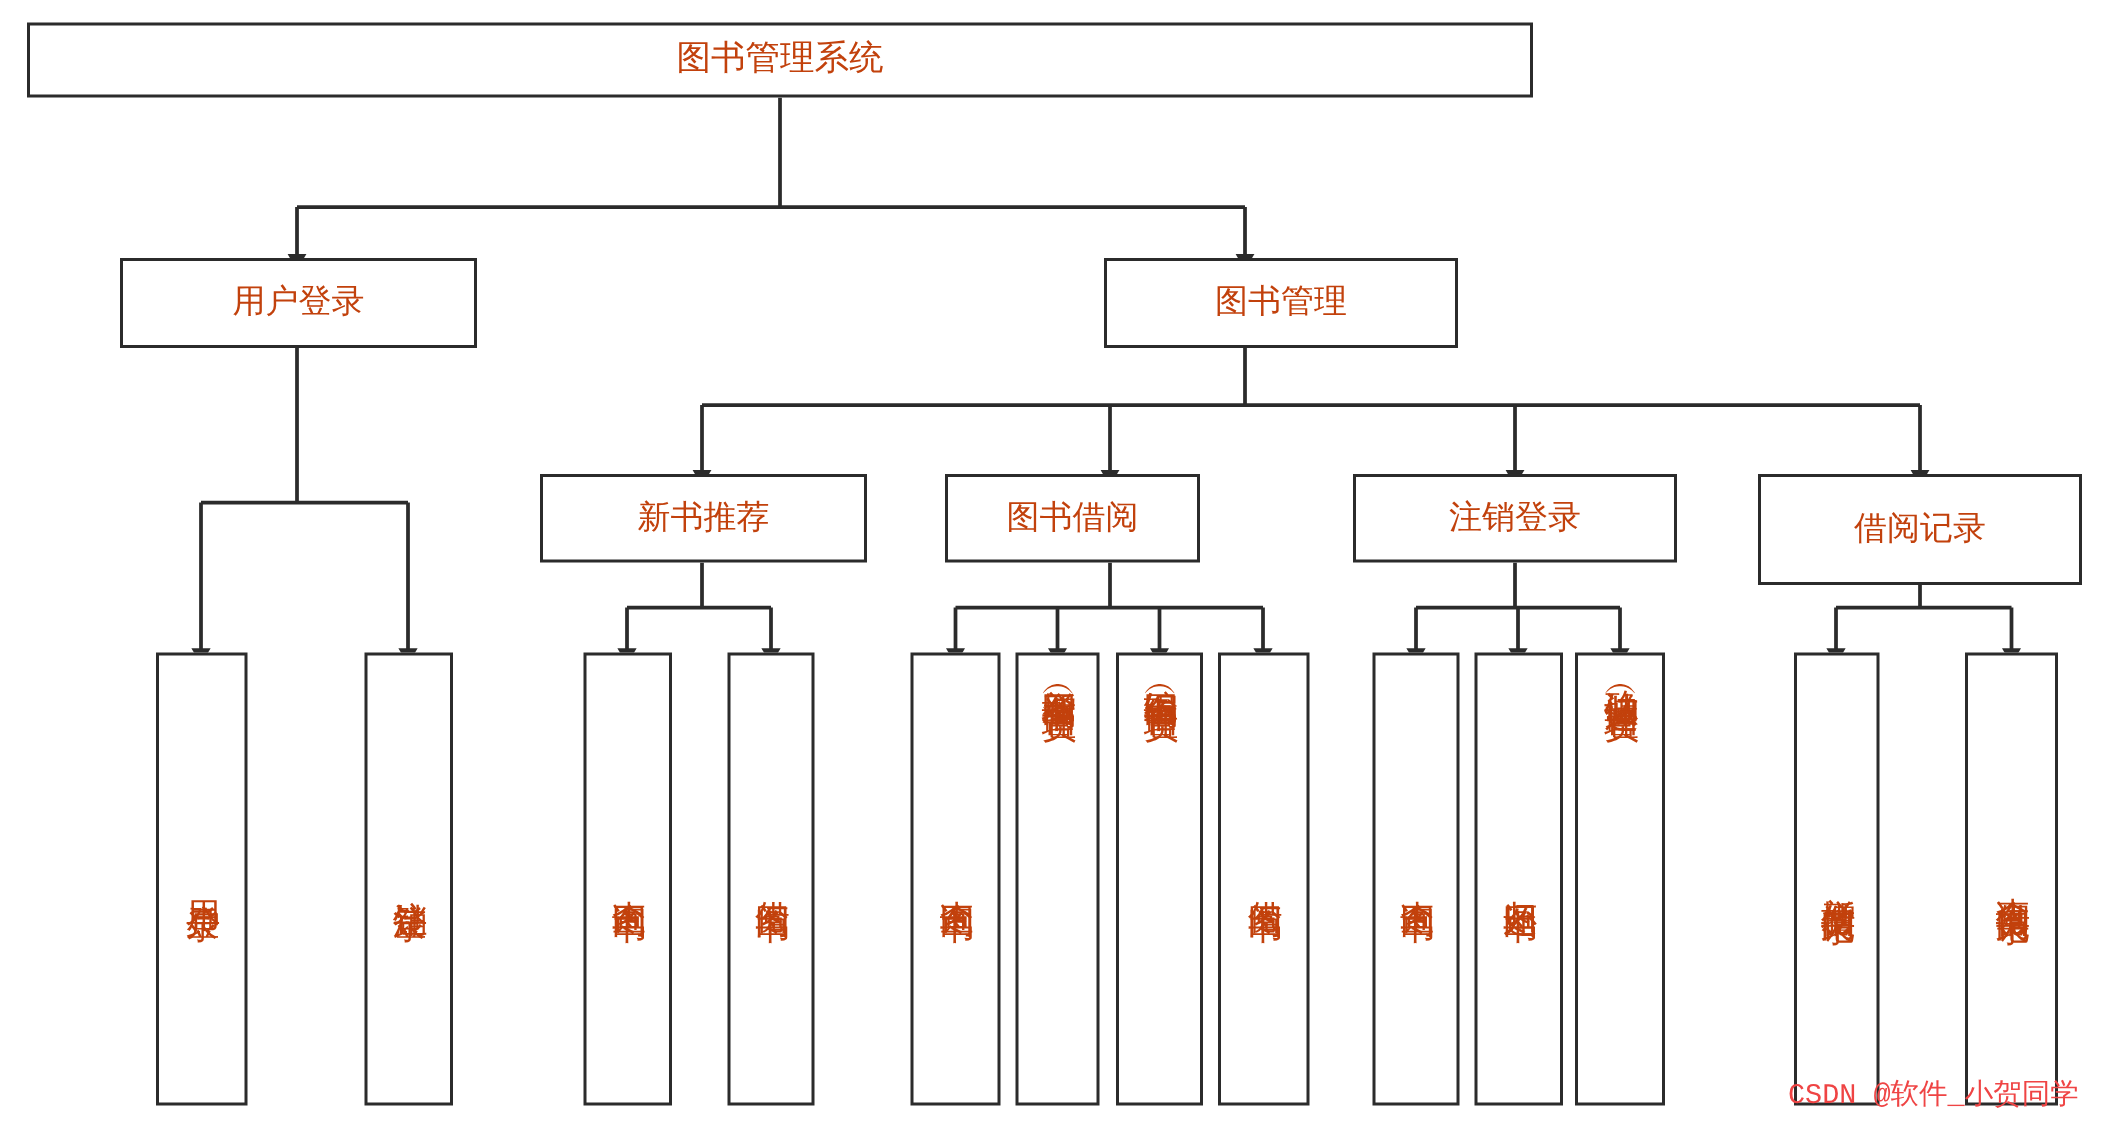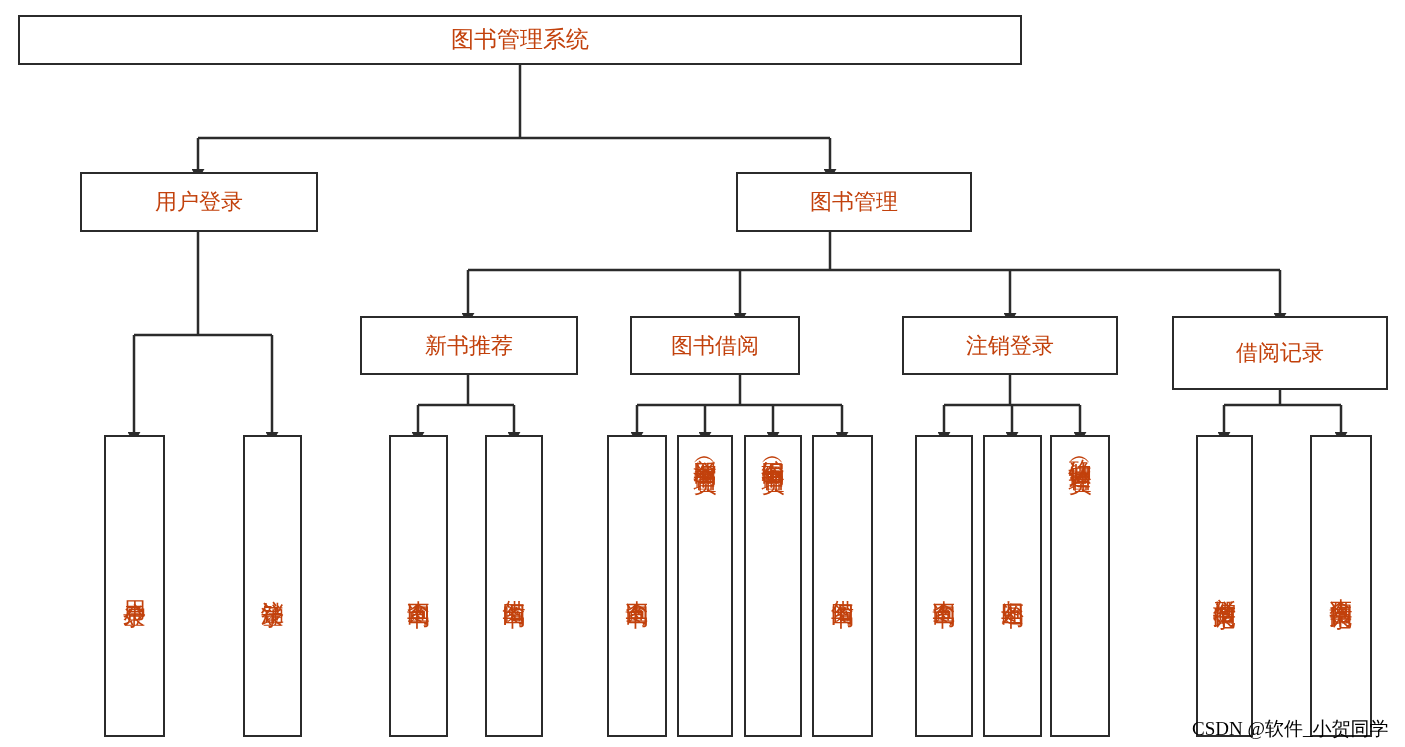--- a/index.html
+++ b/index.html
@@ -64,24 +64,24 @@
   }
   .node.vert.centered {
     align-items: center;
     padding-top: 0;
   }
   #watermark {
     position: absolute;
     left: 1192px;
     top: 716px;
     font-size: 19px;
-    color: #000000;
+    color: #ef4444;
     white-space: nowrap;
     z-index: 5;
-    font-family: Liberation Serif, serif;
+    font-family: Liberation Mono, monospace;
   }
 </style>
 </head>
 <body>
 
 <div id="diagram-root">
 
   <svg id="connector-layer" viewBox="0 0 1405 747" width="1405" height="747" xmlns="http://www.w3.org/2000/svg">
     <defs>
       <marker id="arrow" viewBox="0 0 12 14" refX="1" refY="7" markerWidth="11" markerHeight="13" orient="auto-start-reverse" markerUnits="userSpaceOnUse">

